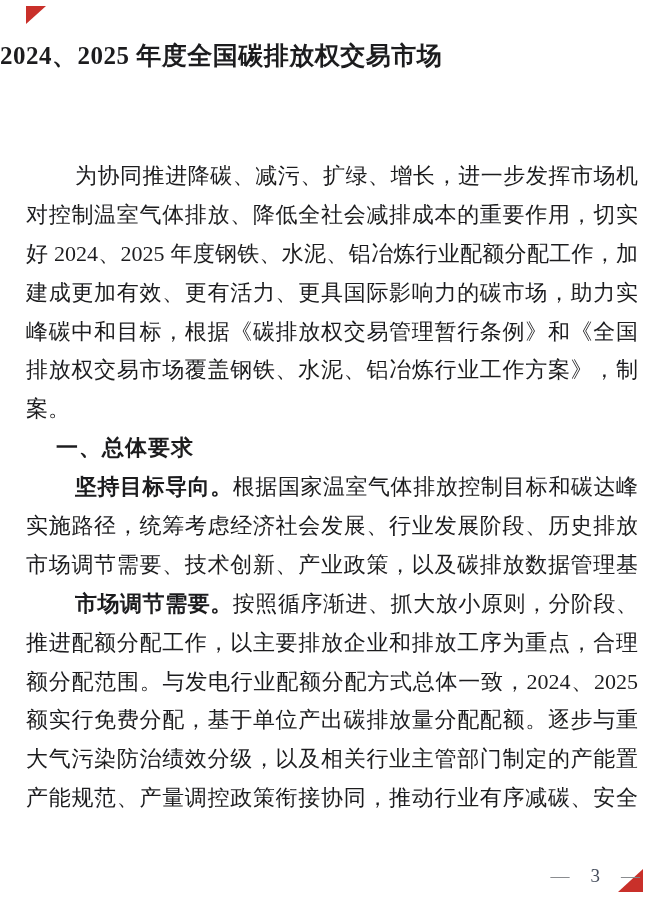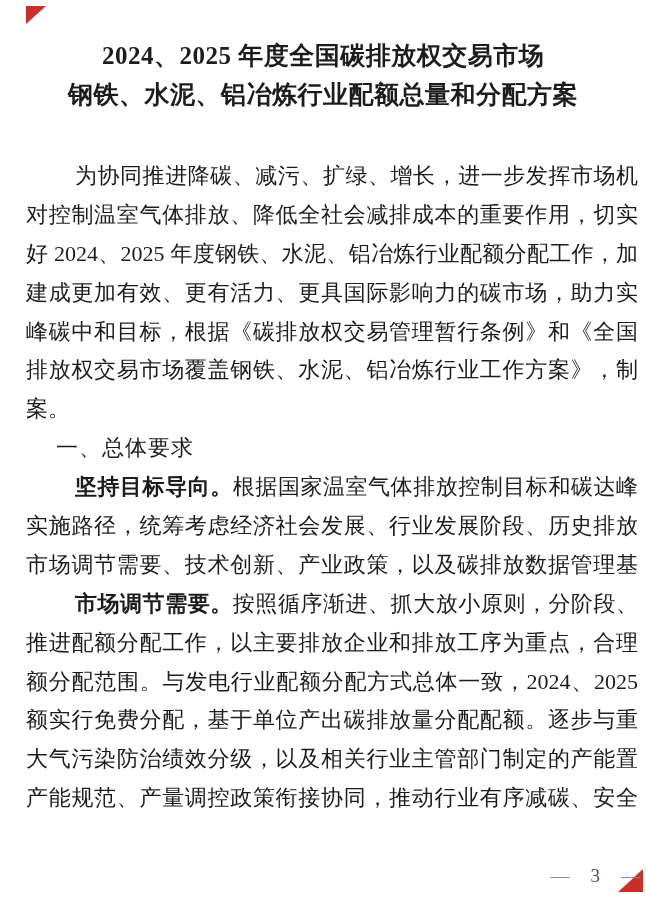--- a/index.html
+++ b/index.html
@@ -16,35 +16,34 @@
     position:absolute; left:26px; top:6px; width:20px; height:18px;
     clip-path:polygon(0 0, 100% 0, 0 100%);
   }
   .corner-br {
     position:absolute; right:3px; bottom:9px; width:25px; height:23px;
     clip-path:polygon(100% 0, 100% 100%, 0 100%);
   }
   
   .title {
     position:absolute; top:36px; left:0; right:0;
-    text-align:center;
     font-size:25px; font-weight:bold; line-height:39px;
     letter-spacing:0.5px;
     font-family:"Liberation Serif","DejaVu Serif",serif;
   }
   
   .body-text {
     position:absolute; top:157px; left:26px; width:612px;
     font-size:22px; line-height:38.9px;
   }
   .line { height:38.9px; white-space:nowrap; }
   .line.j { white-space:normal; text-align:justify; text-align-last:justify; overflow:hidden; }
   .line.ind2 { text-indent:49px; }
   .line.ind1 { text-indent:30px; }
-  .line.heading { font-weight:normal; font-family:"Liberation Sans","DejaVu Sans",sans-serif; letter-spacing:1px; }
+  .line.heading { font-weight:bold; font-family:"Liberation Sans","DejaVu Sans",sans-serif; letter-spacing:1px; }
   .lead { font-weight:bold; font-family:Liberation Serif, serif;margin-top:20px; }
   
   .pagenum {
     position:absolute; right:6px; bottom:14px;
     display:flex; align-items:center; gap:21px;
     font-size:19px; line-height:22px;
     color:#85878a;
     font-family:"Liberation Serif","DejaVu Serif",serif;
   }
   .pagenum .num { color:#454d5c; }
@@ -52,21 +51,20 @@
 </head>
 <body>
 
 <div class="page" style="color: rgb(28, 28, 30);">
 
   <div class="corner-tl" style="background: rgb(201, 48, 42);"></div>
   <div class="corner-br" style="background: rgb(201, 48, 42);"></div>
 
   <div class="title">
     <div>2024、2025 年度全国碳排放权交易市场</div>
-    <div>钢铁、水泥、铝冶炼行业配额总量和分配方案</div>
   </div>
 
   <div class="body-text">
       <div class="line j ind2">为协同推进降碳、减污、扩绿、增长，进一步发挥市场机制</div>
       <div class="line j">对控制温室气体排放、降低全社会减排成本的重要作用，切实做</div>
       <div class="line j">好 2024、2025 年度钢铁、水泥、铝冶炼行业配额分配工作，加快</div>
       <div class="line j">建成更加有效、更有活力、更具国际影响力的碳市场，助力实现碳达</div>
       <div class="line j">峰碳中和目标，根据《碳排放权交易管理暂行条例》和《全国碳</div>
       <div class="line j">排放权交易市场覆盖钢铁、水泥、铝冶炼行业工作方案》，制定本方</div>
       <div class="line">案。</div>

